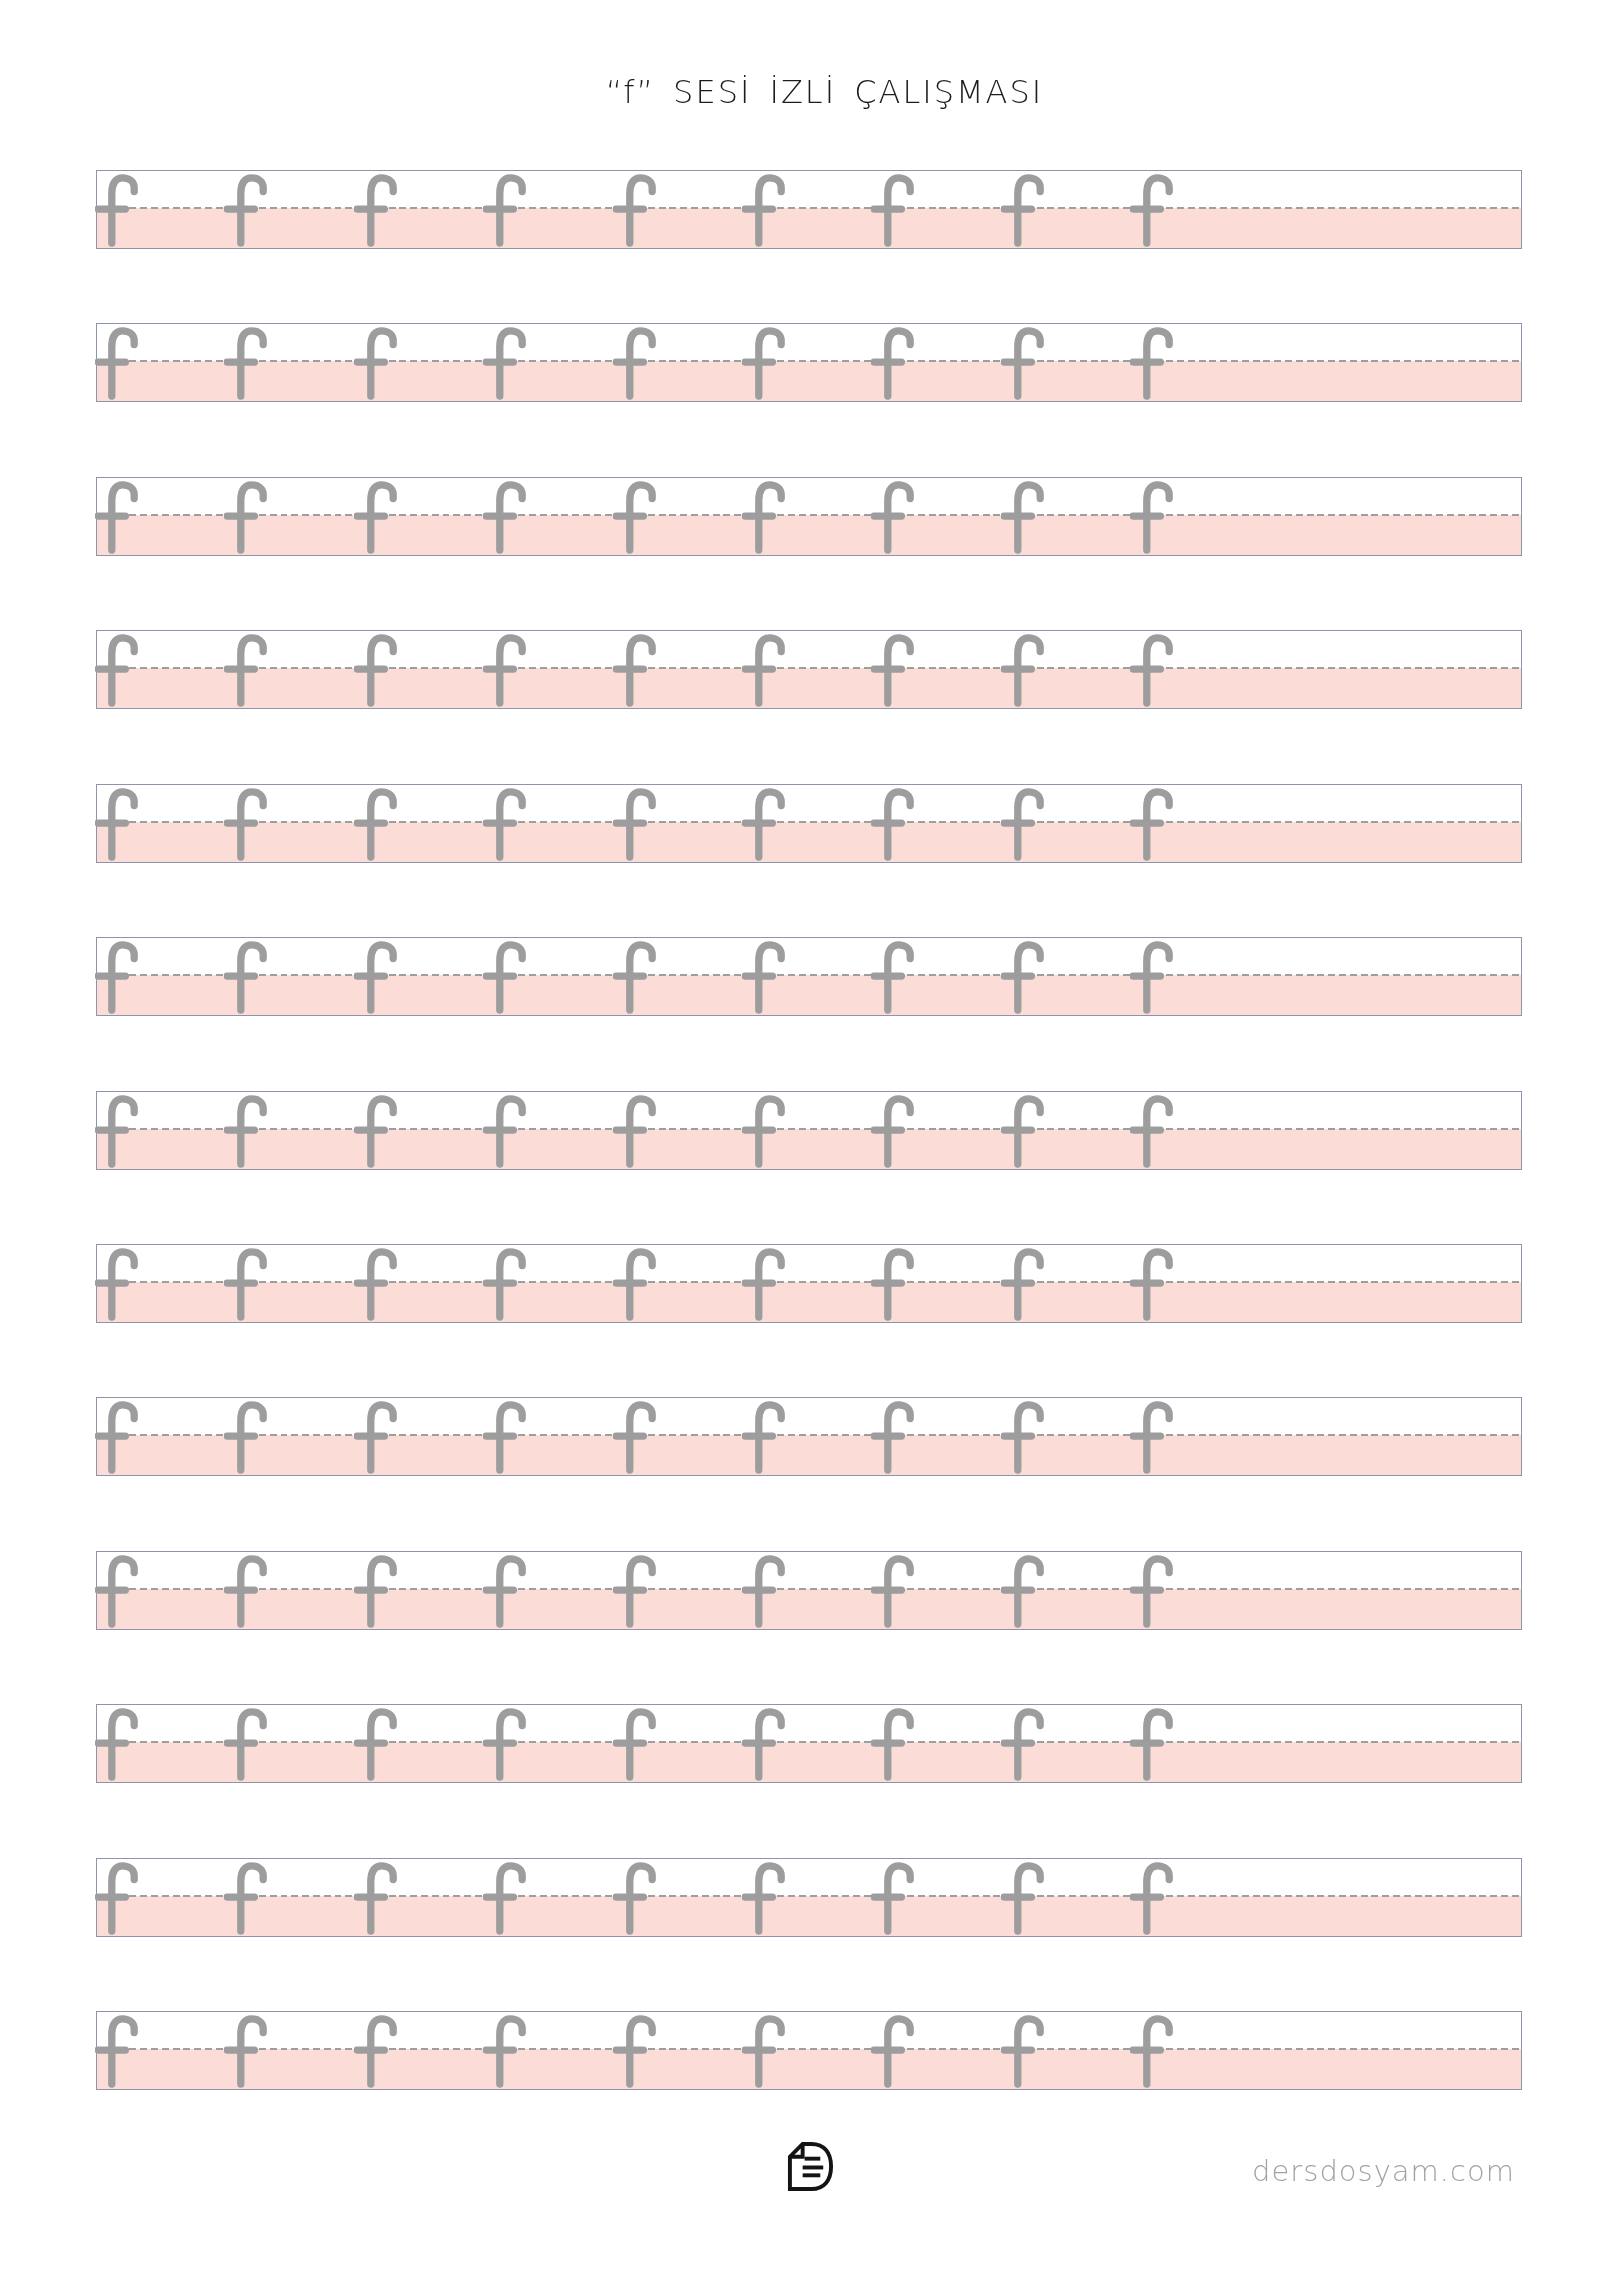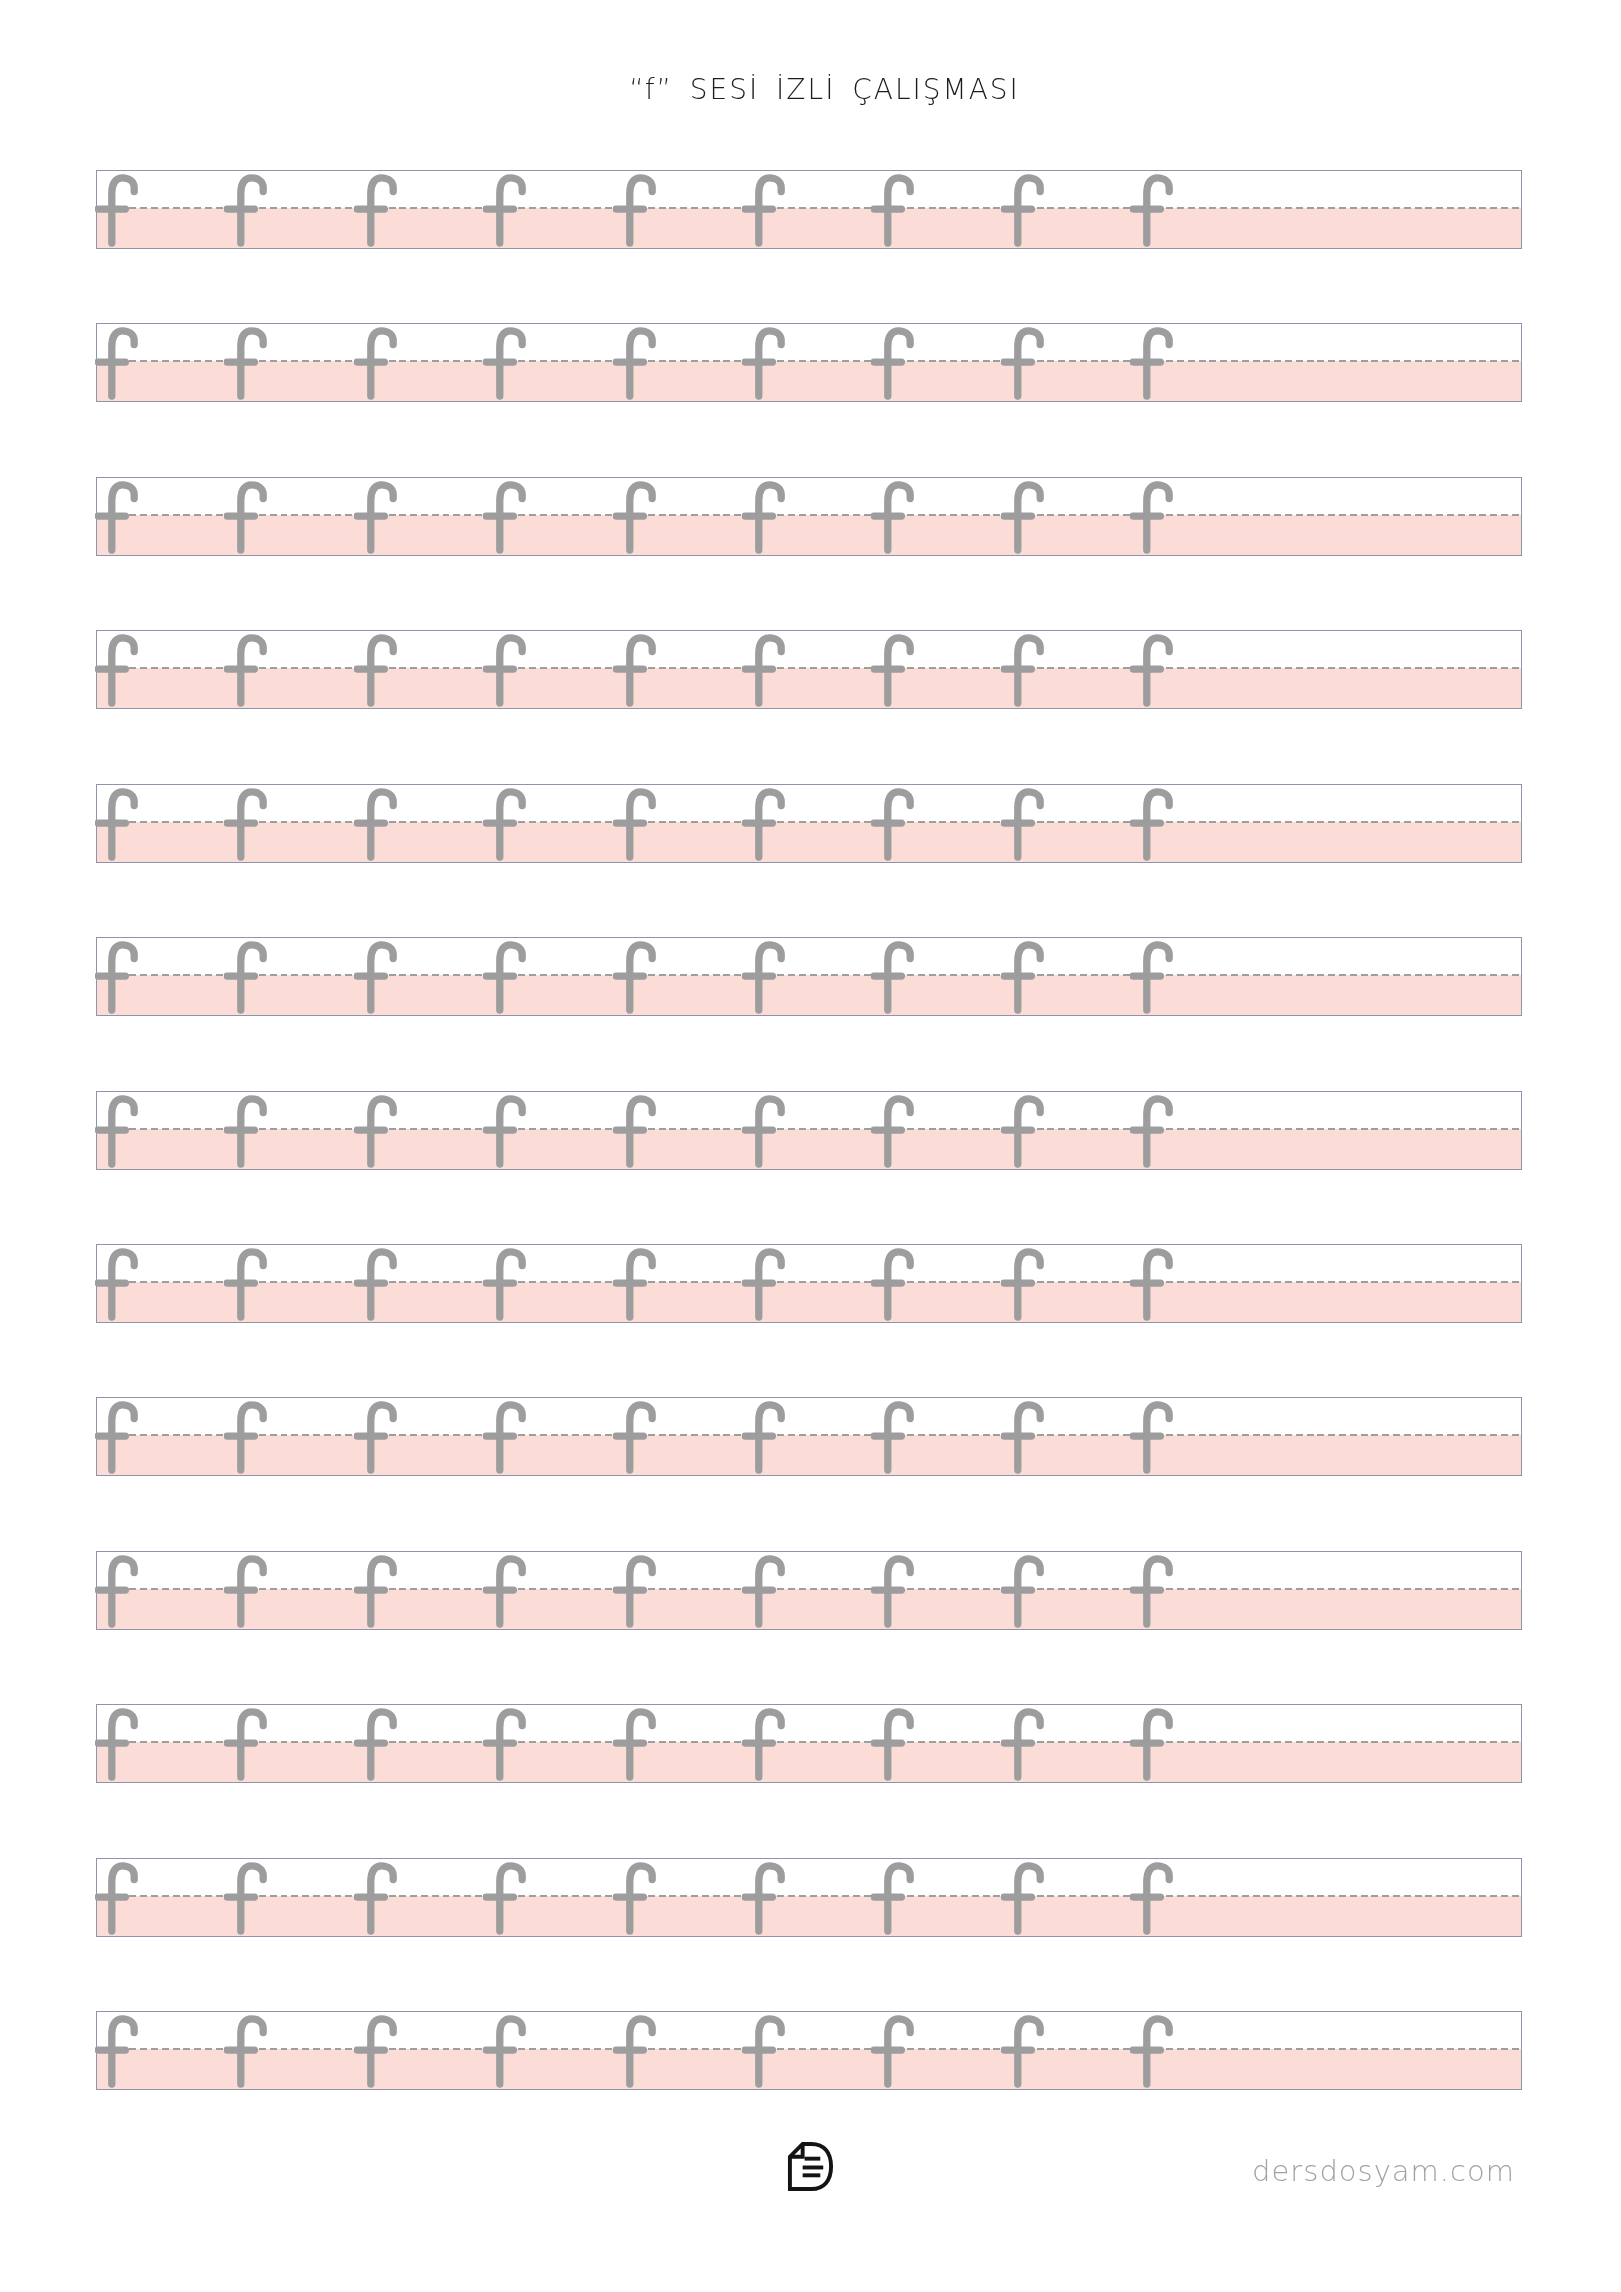--- a/index.html
+++ b/index.html
@@ -15,21 +15,21 @@
     background: #ffffff;
   }
   
   .title {
     position: absolute;
     top: 73px; left: 0; right: 0;
     text-align: center;
     font-family: "DejaVu Sans", "Liberation Sans", sans-serif;
     font-weight: 200;
     font-stretch: condensed;
-    font-size: 28px;
+    font-size: 32px;
     letter-spacing: 2px;
     word-spacing: 5.9px;
     color: var(--title-color, #1d1d1d);
     white-space: nowrap;
     margin-left: 28px;
   }
   
   .rows { position: absolute; inset: 0; }
   .row {
     position: absolute;

